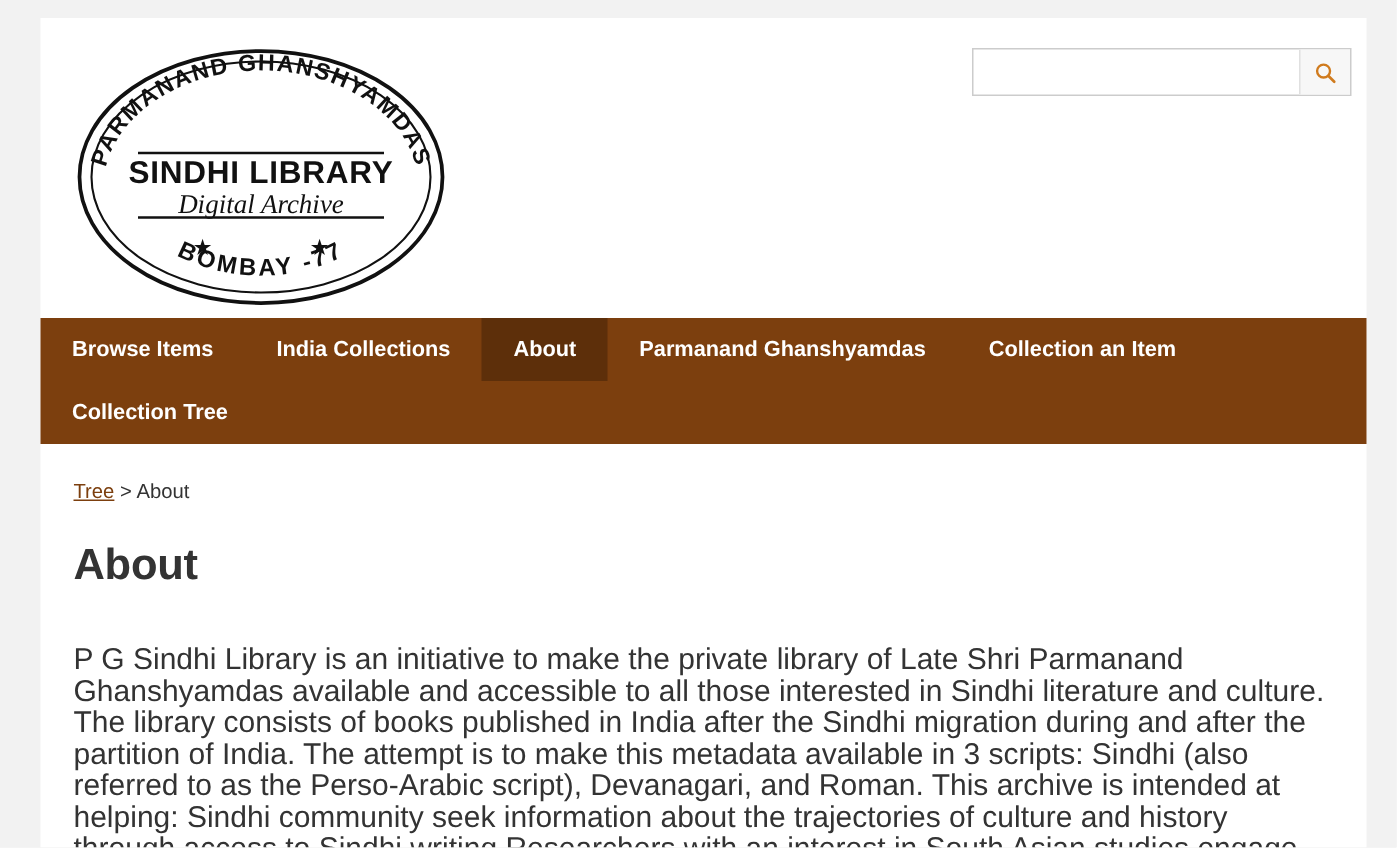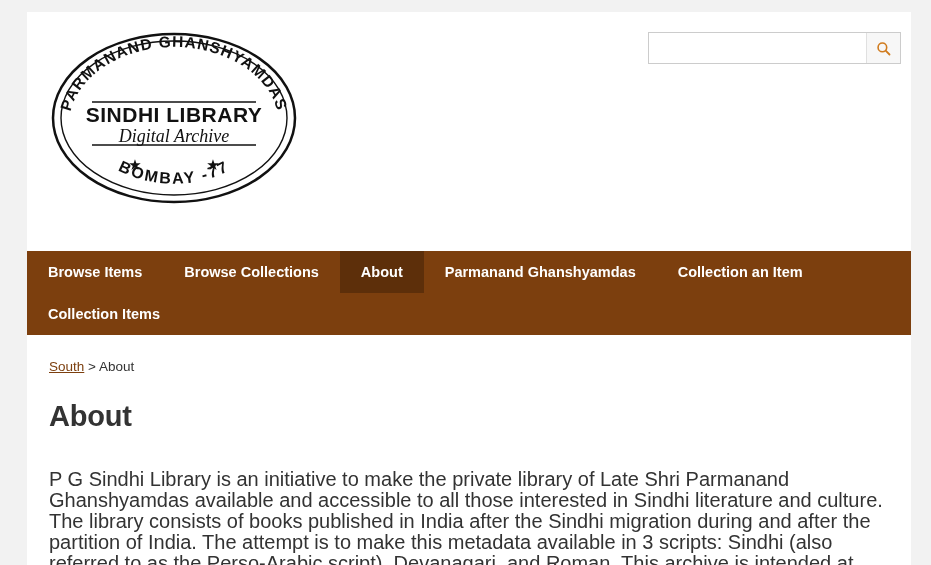--- a/index.html
+++ b/index.html
@@ -68,21 +68,20 @@
 
   
   .main-nav {
     background: #7b3f10;
     background: #7c3f0e;
     padding: 0;
     min-height: 84px;
     display: flex;
     flex-wrap: wrap;
     align-content: flex-start;
-    margin-top: 39px;
   }
   .nav-item {
     display: block;
     color: #ffffff;
     font-size: 14.5px;
     font-weight: bold;
     line-height: 42px;
     padding: 0 21px;
     text-decoration: none;
     cursor: pointer;
@@ -162,30 +161,30 @@
             <circle cx="6.8" cy="6.8" r="4.6" fill="none" stroke="#d07b1e" stroke-width="1.7"></circle>
             <line x1="10.3" y1="10.3" x2="14.4" y2="14.4" stroke="#d07b1e" stroke-width="1.9" stroke-linecap="round"></line>
           </svg>
         </button>
       </div>
 
     </div>
 
     <nav class="main-nav">
       <a class="nav-item" href="#">Browse Items</a>
-      <a class="nav-item" href="#">Browse Collections</a>
+      <a class="nav-item" href="#">India Collections</a>
       <a class="nav-item active" href="#">About</a>
       <a class="nav-item" href="#">Parmanand Ghanshyamdas</a>
       <a class="nav-item" href="#">Collection an Item</a>
       <span class="nav-row-break"></span>
-      <a class="nav-item" href="#">Collection Items</a>
+      <a class="nav-item" href="#">Collection Tree</a>
     </nav>
 
     <div class="breadcrumb">
-      <a href="#">South</a>
+      <a href="#">Tree</a>
       <span class="sep">&gt;</span>
       <span>About</span>
     </div>
 
     <div class="content">
       <h1 class="page-title">About</h1>
       <p class="body-text">P G Sindhi Library is an initiative to make the private library of Late Shri Parmanand Ghanshyamdas available and accessible to all those interested in Sindhi literature and culture. The library consists of books published in India after the Sindhi migration during and after the partition of India. The attempt is to make this metadata available in 3 scripts: Sindhi (also referred to as the Perso-Arabic script), Devanagari, and Roman. This archive is intended at helping: Sindhi community seek information about the trajectories of culture and history through access to Sindhi writing Researchers with an interest in South Asian studies engage with Sindhi literature</p>
     </div>
 
   </div>

